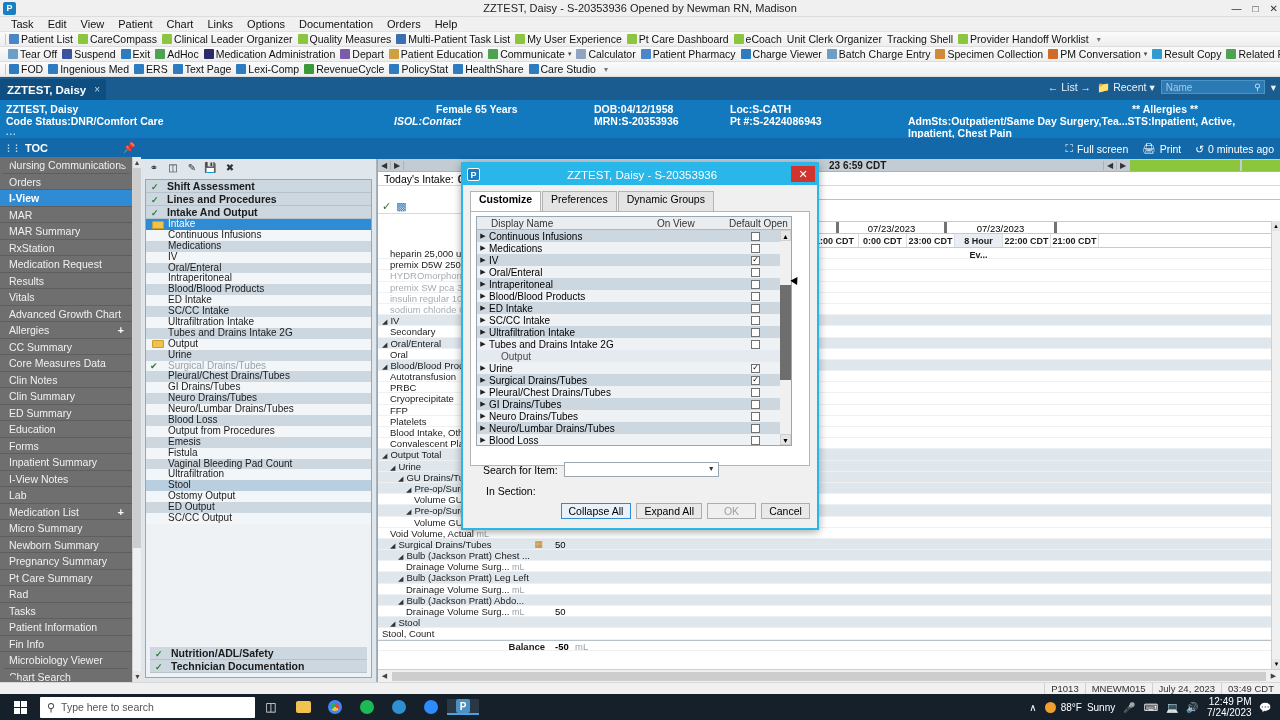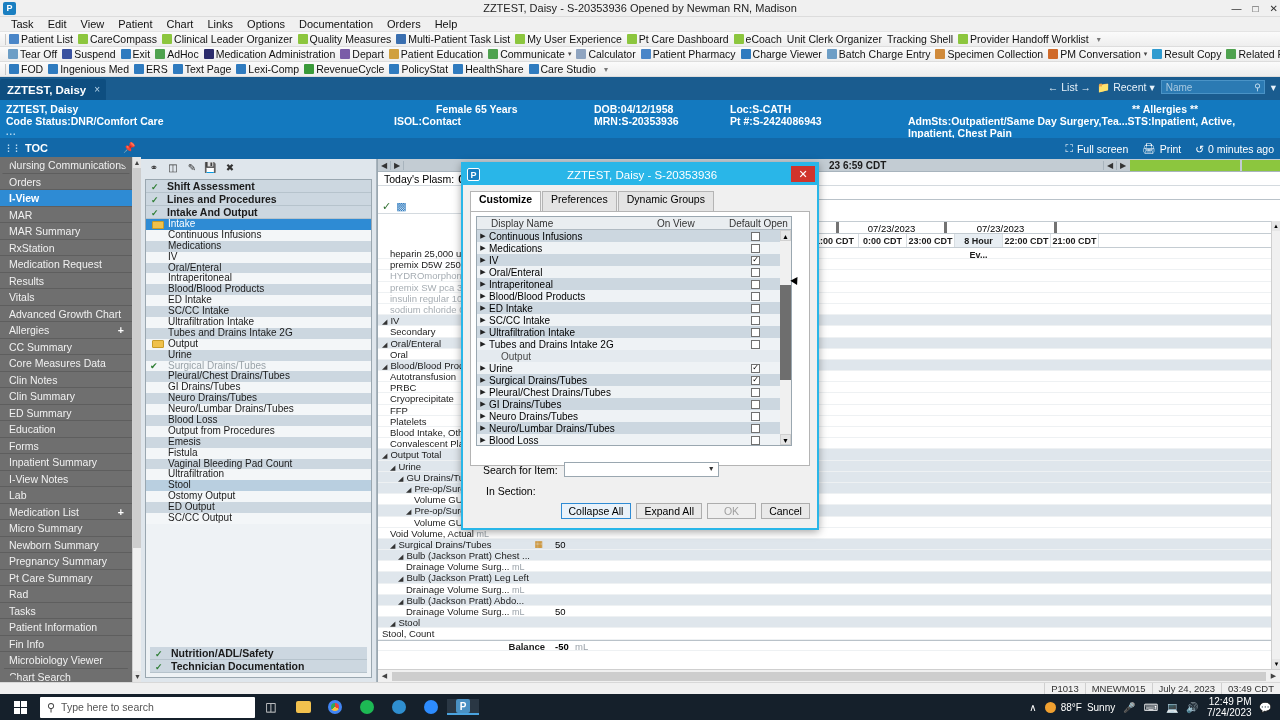--- a/index.html
+++ b/index.html
@@ -563,21 +563,21 @@
         <span style="position:absolute;right:4px;font-size:9px;color:#cde3f2;">⚲</span>
       </span>
       <span>▾</span>
     </div>
   </div>
 
   <div class="banner">
     <div class="col" style="left:6px;">ZZTEST, Daisy</div>
     <div class="col r2" style="left:6px;">Code Status:DNR/Comfort Care</div>
     <div class="col" style="left:388px;margin-left:48px;">Female  65 Years</div>
-    <div class="col r2" style="left:394px;">ISOL:Contact</div>
+    <div class="col r2" style="left:394px;font-style:italic;">ISOL:Contact</div>
     <div class="col" style="left:594px;">DOB:04/12/1958</div>
     <div class="col r2" style="left:594px;">MRN:S-20353936</div>
     <div class="col" style="left:730px;">Loc:S-CATH</div>
     <div class="col r2" style="left:730px;">Pt #:S-2424086943</div>
     <div class="col" style="left:1132px;">** Allergies **</div>
     <div class="col r2" style="left:908px;">AdmSts:Outpatient/Same Day Surgery,Tea...STS:Inpatient, Active, Inpatient, Chest Pain</div>
     <div class="dots">...</div>
   </div>
 
   <div class="appbar">
@@ -705,21 +705,21 @@
       <div class="gn-title">23 6:59 CDT</div>
       <div class="gn-tools">
         <div class="ar">◀</div>
         <div class="ar">▶</div>
         <div class="green1"></div>
         <div class="green2"></div>
       </div>
     </div>
 
     <div class="intake-row">
-      <span>Today's  Plasm:</span>
+      <span>Today's  Intake:</span>
       <b style="margin-left:4px;">0</b>
       <span class="unit">mL</span>
     </div>
 
     <div class="colhdr">
       <div class="unitcell">mL</div>
     </div>
 
     <div class="grid-icons">
       <span style="color:#2f6f2f;font-size:11px;">✓</span>

